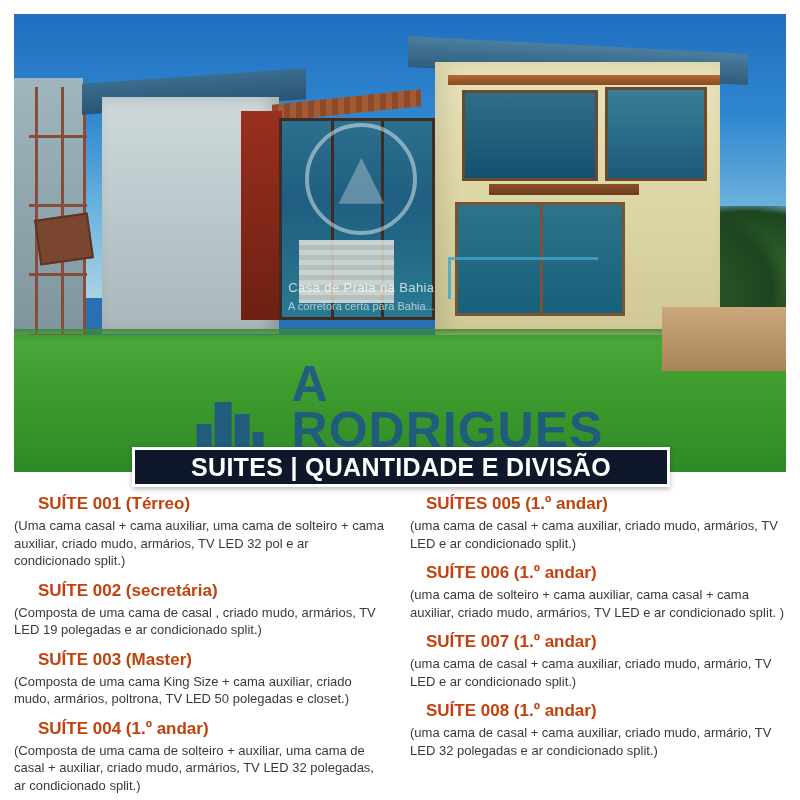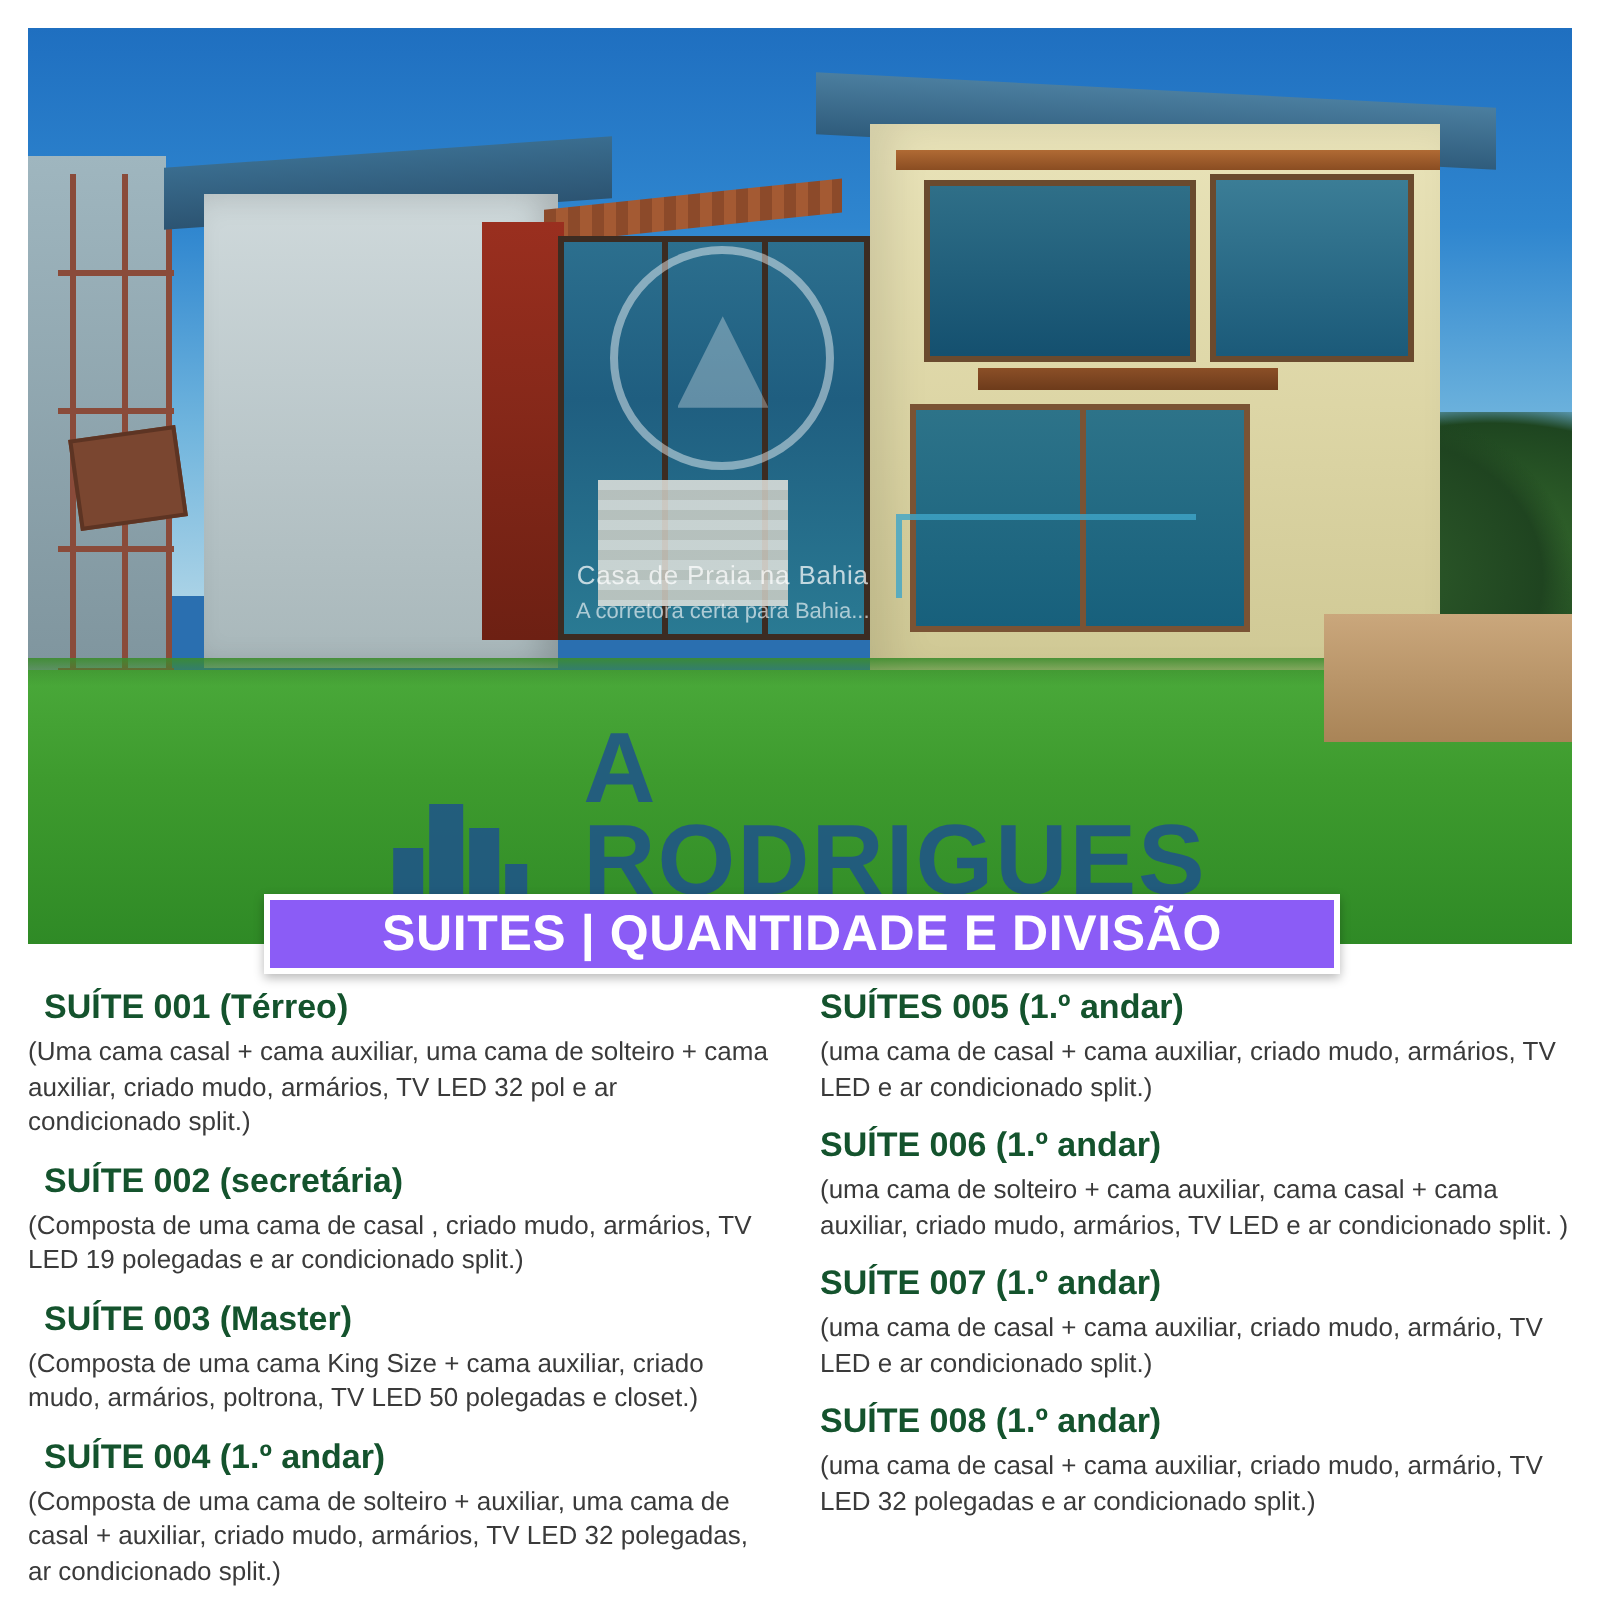--- a/index.html
+++ b/index.html
@@ -211,21 +211,21 @@
     font-size: 12px; color:#1d4f91; letter-spacing: 7px; margin-top: 4px;
   }
 
   
   .banner {
     position: absolute;
     left: 132px;
     top: 447px;
     width: 538px;
     height: 40px;
-    background: #8b5cf6;
+    background: #0f172a;
     border: 3px solid #ffffff;
     box-shadow: 0 2px 5px rgba(0,0,0,0.28);
     display: flex; align-items: center; justify-content: center;
     z-index: 5;
   }
   .banner span {
     color: #ffffff;
     font-size: 25px;
     font-weight: 700;
     letter-spacing: .3px;
@@ -236,22 +236,22 @@
   .columns {
     position: absolute;
     left: 0; top: 490px;
     width: 800px; height: 310px;
     display: flex;
   }
   .col { width: 50%; padding: 4px 14px 0 14px; }
   .col.right { padding-left: 10px; }
   .entry { margin-bottom: 11px; }
   .entry h3 {
-    margin: 0 0 3px 0;
-    color: #14532d;
+    margin: 0 0 3px 16px;
+    color: #c2410c;
     font-size: 17px;
     font-weight: 700;
   }
   .col.left .entry h3 { padding-left: 8px; }
   .entry p {
     margin: 0;
     color: #3a3a3a;
     font-size: 13px;
     line-height: 1.35;
   }

